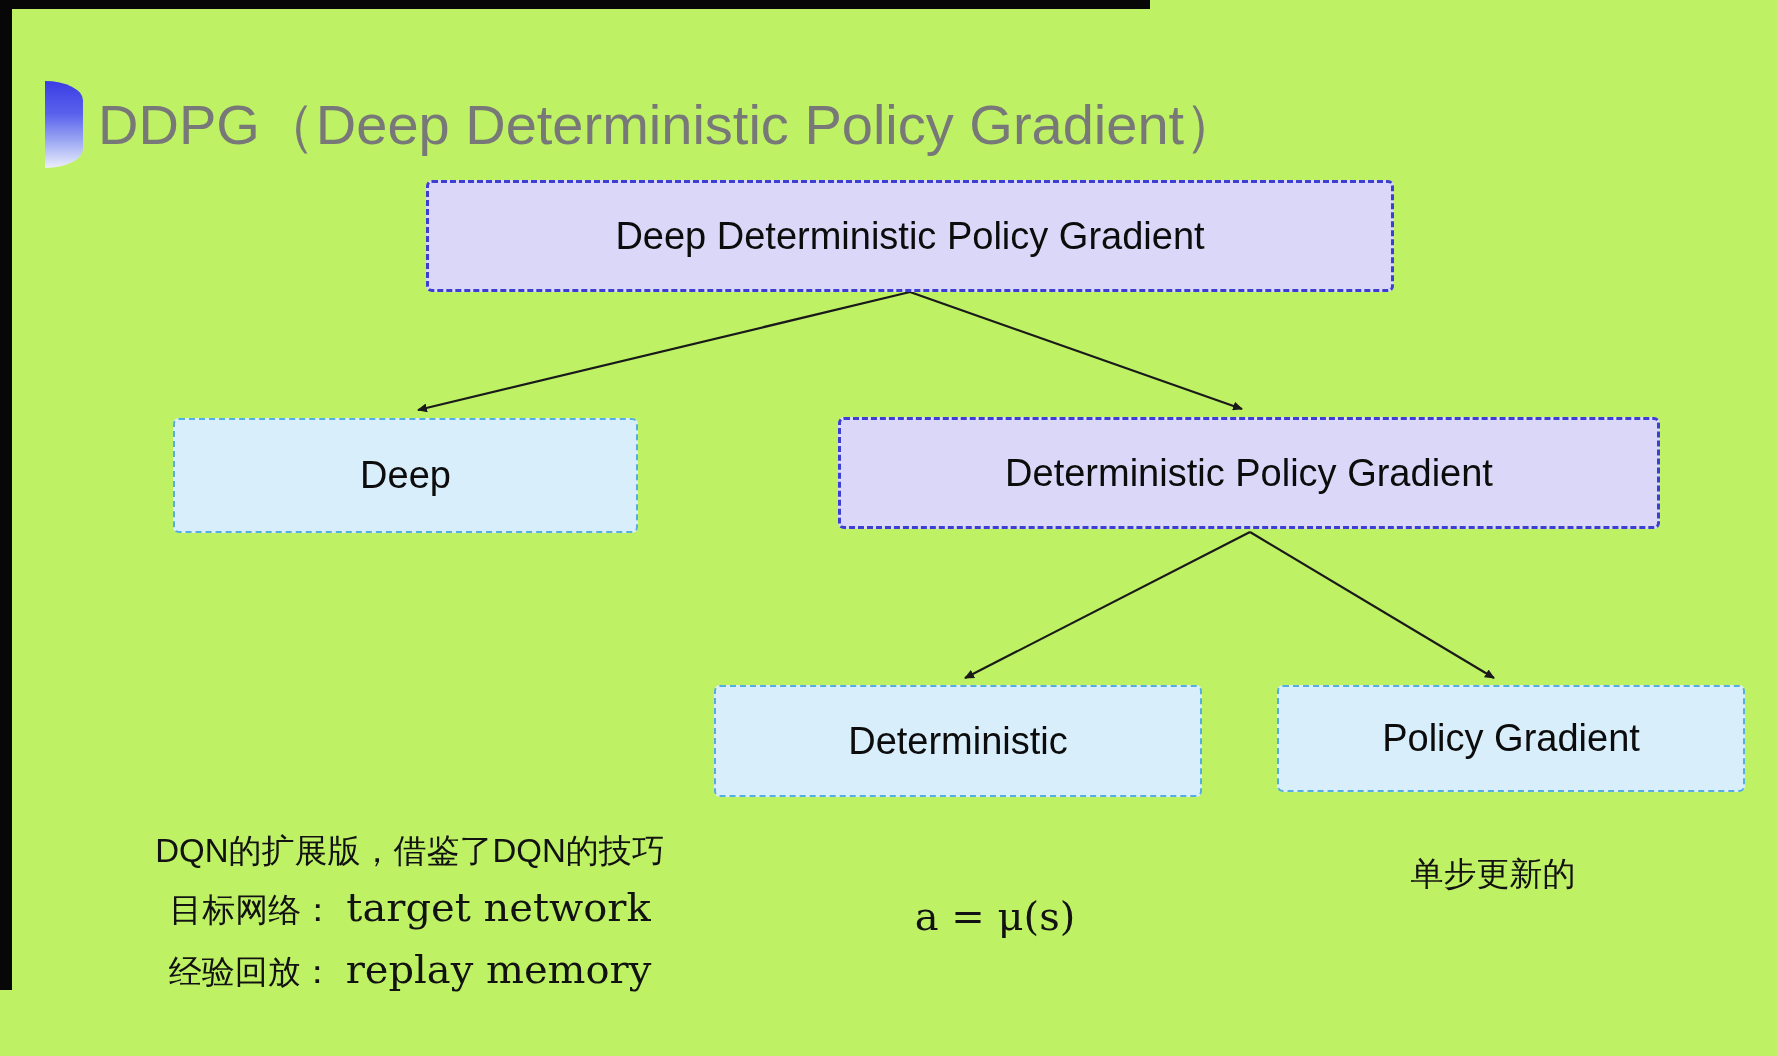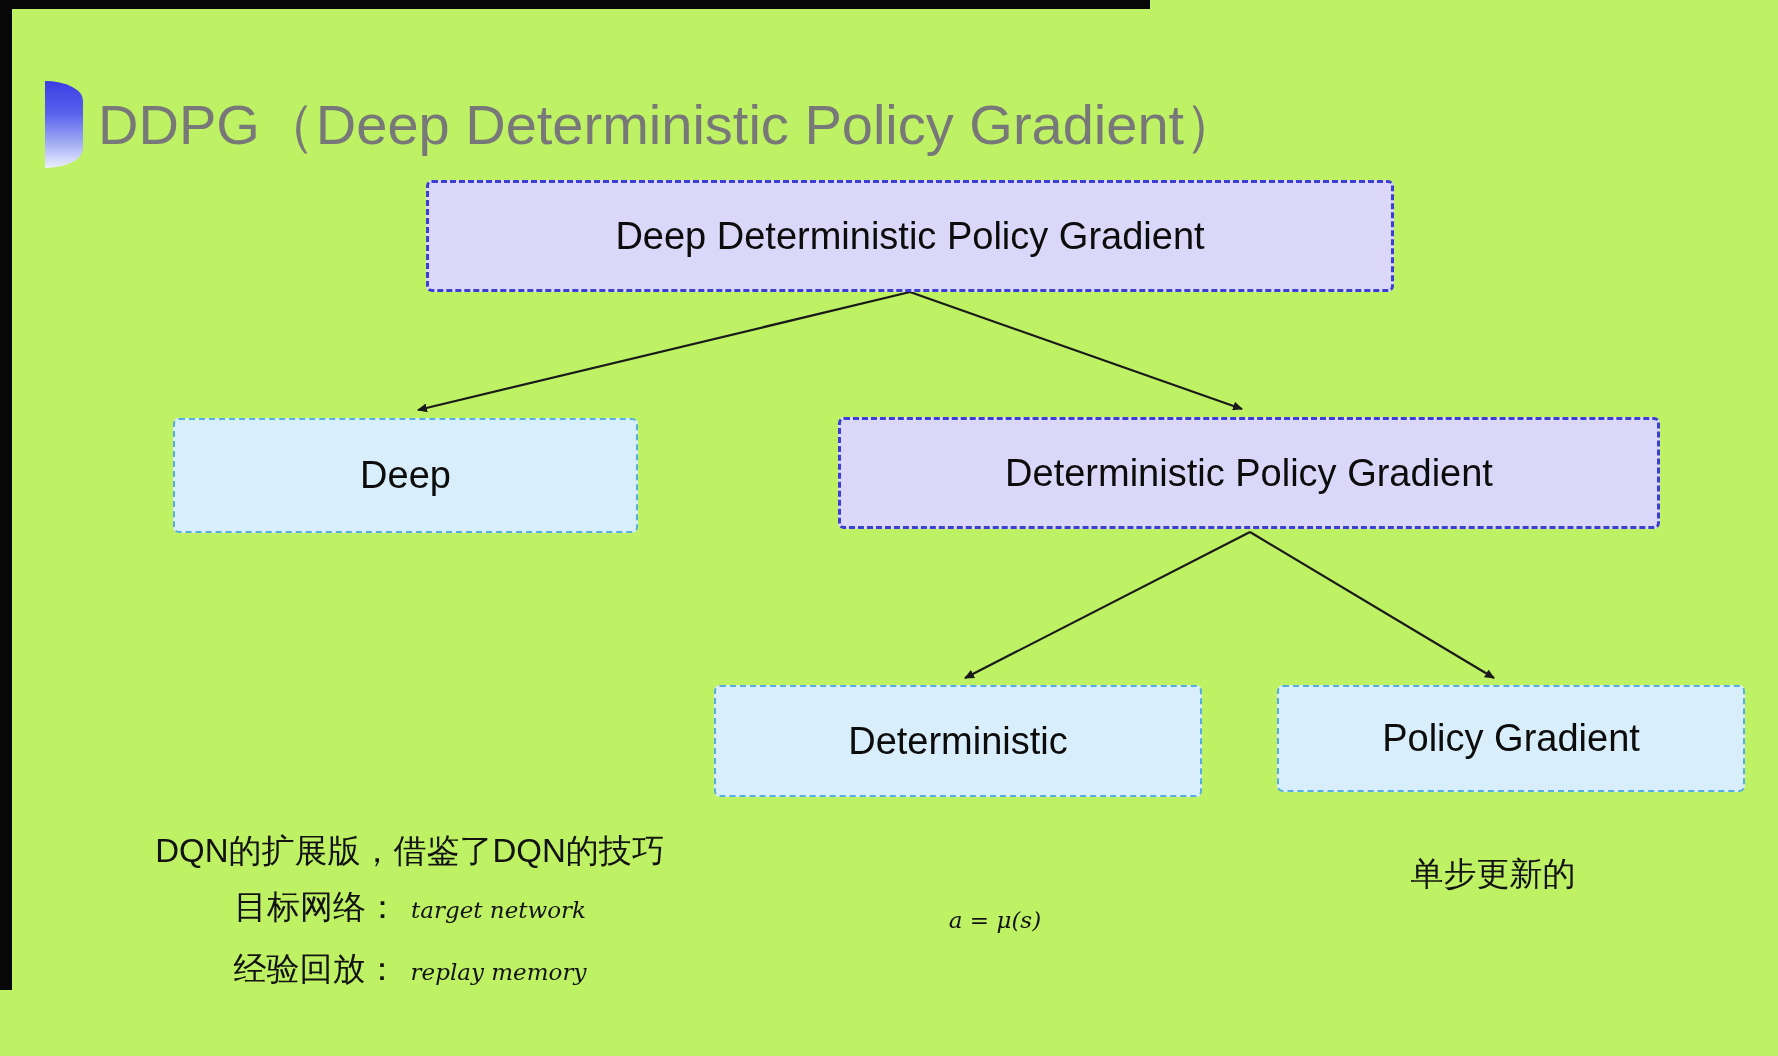--- a/index.html
+++ b/index.html
@@ -90,23 +90,22 @@
     position: absolute;
     font-size: 33px;
     font-weight: 500;
     color: #121212;
     text-align: center;
     white-space: nowrap;
     line-height: 40px;
   }
   .note-math {
     font-family: "DejaVu Serif", serif;
-    font-style: italic;
     font-weight: 400;
-    font-size: 23px;
+    font-size: 40px;
     margin-left: 12px;
   }
   .note-math.no-gap { margin-left: 0; }
 
   
   #note-deep-1 { left: 130px; width: 560px; top: 831px; }
   #note-deep-2 { left: 130px; width: 560px; top: 887px; }
   #note-deep-3 { left: 130px; width: 560px; top: 949px; }
 
   

